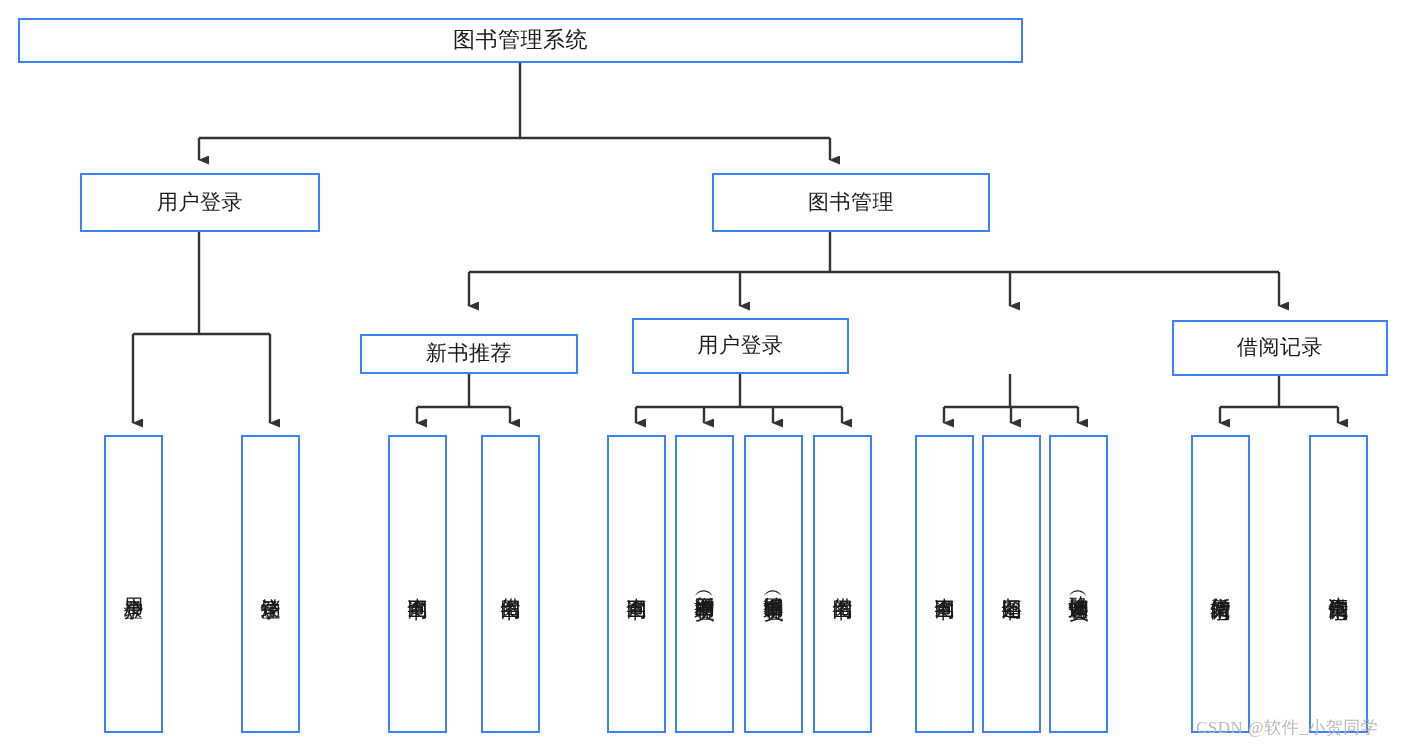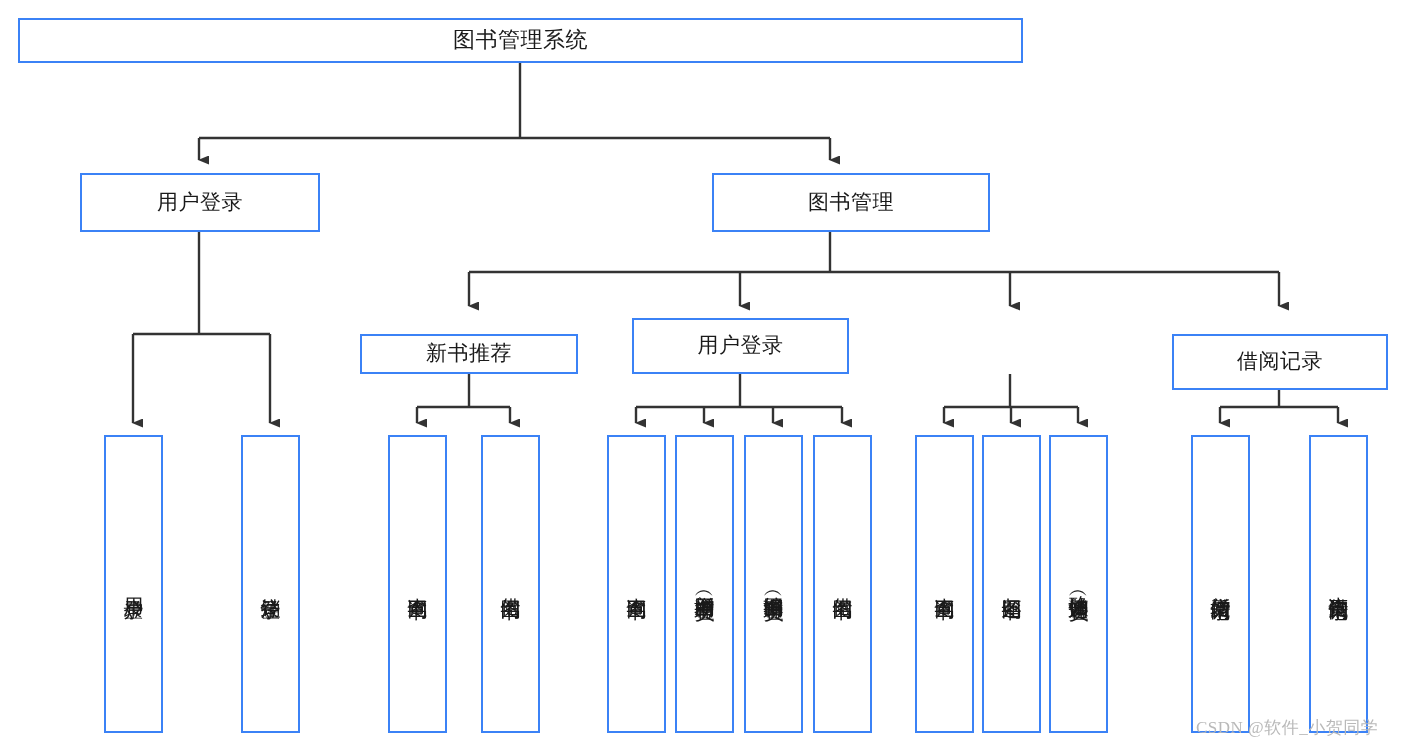--- a/index.html
+++ b/index.html
@@ -120,21 +120,21 @@
     </g>
   </svg>
 
   <div class="node node-h node-root" style="left:18px; top:18px; width:1005px; height:45px;">图书管理系统</div>
 
   <div class="node node-h" style="left:80px; top:173px; width:240px; height:59px;">用户登录</div>
   <div class="node node-h" style="left:712px; top:173px; width:278px; height:59px;">图书管理</div>
 
   <div class="node node-h" style="left:360px; top:318px; width:218px; height:40px;margin-top:16px;">新书推荐</div>
   <div class="node node-h" style="left:632px; top:318px; width:217px; height:56px;">用户登录</div>
-  <div class="node node-h" style="left:1172px; top:334px; width:216px; height:56px;">借阅记录</div>
+  <div class="node node-h" style="left:1172px; top:320px; width:216px; height:56px;">借阅记录</div>
 
   <div class="node node-v" style="left:104px; top:435px; width:59px; height:298px;">用户登录</div>
   <div class="node node-v" style="left:241px; top:435px; width:59px; height:298px;">注销登录</div>
 
   <div class="node node-v" style="left:388px; top:435px; width:59px; height:298px;">查询图书</div>
   <div class="node node-v" style="left:481px; top:435px; width:59px; height:298px;">借阅图书</div>
 
   <div class="node node-v" style="left:607px; top:435px; width:59px; height:298px;">查询图书</div>
   <div class="node node-v" style="left:675px; top:435px; width:59px; height:298px;">新增图书（管理员）</div>
   <div class="node node-v" style="left:744px; top:435px; width:59px; height:298px;">编辑图书（管理员）</div>

